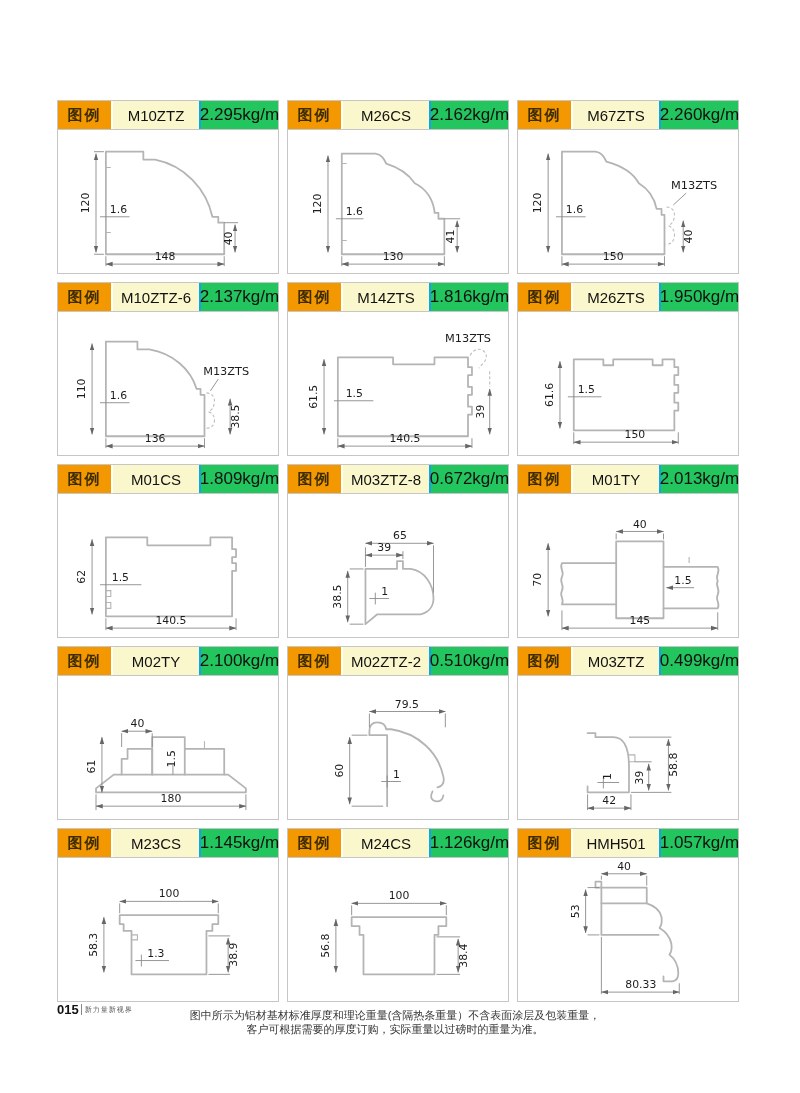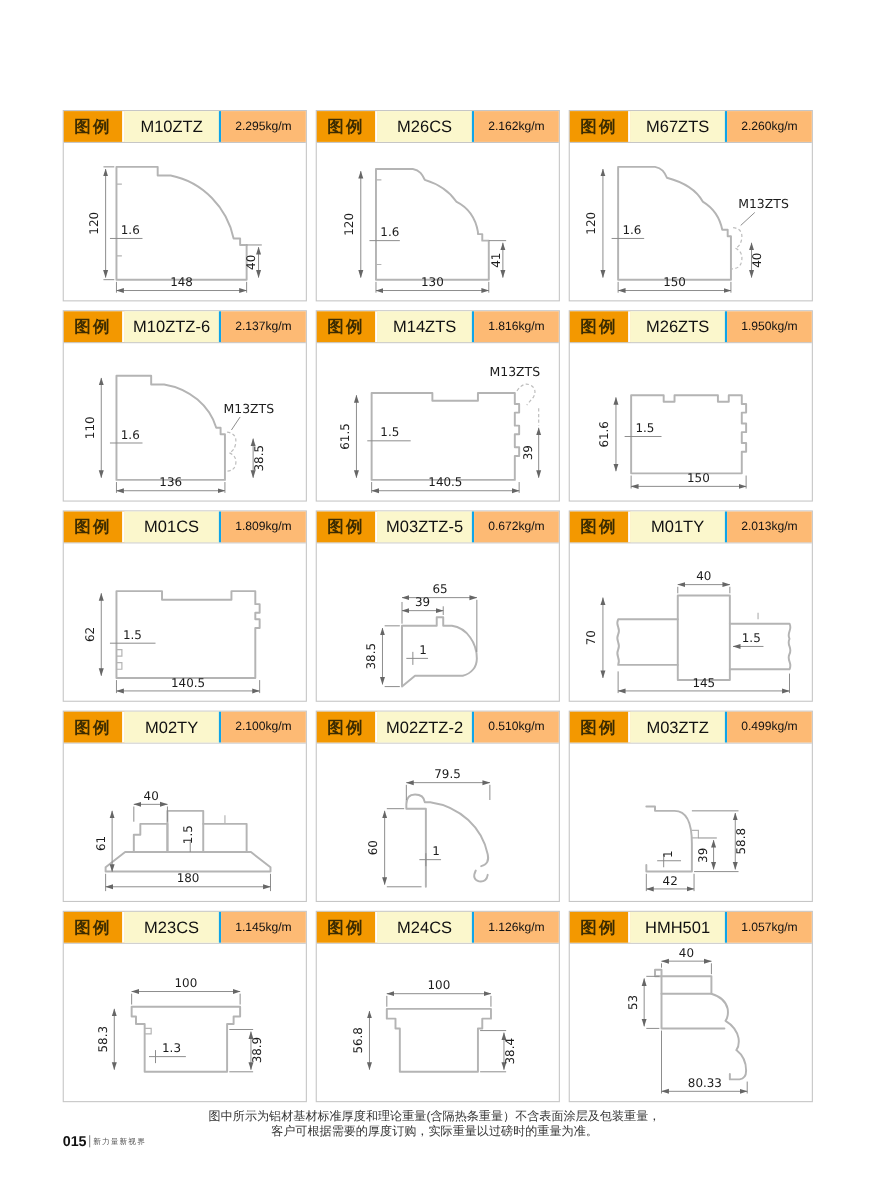--- a/index.html
+++ b/index.html
@@ -9,33 +9,33 @@
         display:grid;grid-template-columns:repeat(3,1fr);column-gap:8px;row-gap:8px;}
   .cell{border:1px solid #c6c6c6;height:174px;background:#fff;box-sizing:border-box;
         display:flex;flex-direction:column;}
   .cell-header{display:flex;height:28px;flex:0 0 28px;border-bottom:1px solid #c6c6c6;}
   .hd-legend{width:25%;background:#F39800;color:#3d2c00;font-weight:bold;font-size:15px;
              display:flex;align-items:center;justify-content:center;letter-spacing:2px;
              border-right:2px solid #fff;box-sizing:border-box;}
   .hd-model{width:40%;background:#FBF7CC;color:#111;font-size:15px;
             display:flex;align-items:center;justify-content:center;
             border-right:2px solid #0ea5e9;box-sizing:border-box;}
-  .hd-weight{width:35%;background:#fdba74;color:#111;font-size:11px;
+  .hd-weight{width:35%;background:#22c55e;color:#111;font-size:17px;
              display:flex;align-items:center;justify-content:center;}
   .cell-body{flex:1;display:flex;justify-content:center;overflow:hidden;}
   svg.draw{width:220px;height:142px;display:block;}
   .p{fill:none;stroke:#b4b4b4;stroke-width:1.8;stroke-linejoin:round;stroke-linecap:round;}
   .q{fill:none;stroke:#b4b4b4;stroke-width:1.1;}
   .d{stroke:#8a8a8a;stroke-width:0.9;fill:none;}
   .ds{stroke:#bdbdbd;stroke-width:1.1;fill:none;stroke-dasharray:3 2.2;}
   svg text{font-family:"DejaVu Sans","Liberation Sans",sans-serif;font-size:11px;fill:#1c1c1c;}
   svg text.ta{font-size:11.5px;}
   .notes{position:absolute;left:57px;top:1008px;width:676px;text-align:center;
          font-size:11px;color:#333;line-height:14px;}
-  .pagefoot{position:absolute;left:57px;top:1030px;display:flex;align-items:center;justify-content:center;}
+  .pagefoot{position:absolute;left:57px;top:1002px;display:flex;align-items:center;justify-content:center;}
   .pagenum{font-weight:bold;font-size:13px;color:#111;}
   .pagebar{width:1px;height:11px;background:#888;margin:0 3px 0 2px;}
   .tagline{font-size:7px;color:#555;letter-spacing:1px;}
 </style>
 </head>
 <body>
 
 <svg width="0" height="0" style="position:absolute">
   <defs>
     <marker id="arw" viewBox="0 0 10 10" refX="9.5" refY="5" markerWidth="8" markerHeight="8" orient="auto-start-reverse">
@@ -215,21 +215,21 @@
           <line class="d" x1="180" y1="126" x2="180" y2="138"></line>
         <line class="d" x1="48" y1="136" x2="180" y2="136" marker-start="url(#arw)" marker-end="url(#arw)"></line>
         <text x="114" y="132" text-anchor="middle">140.5</text>
       </svg>
     </div>
   </div>
 
   <div class="cell">
     <div class="cell-header">
       <div class="hd-legend">图例</div>
-      <div class="hd-model">M03ZTZ-5</div>
+      <div class="hd-model">M03ZTZ-8</div>
       <div class="hd-weight">0.672kg/m</div>
     </div>
     <div class="cell-body">
       <svg class="draw" viewBox="0 0 222 144">
         <path class="p" d="M78 132 L90 122 H134 C142 120 147 114 147 106 C147 92 138 78 124 76 H116 V68 H110 V76 H78 V132 Z"></path>
         <line class="d" x1="78" y1="54" x2="78" y2="74"></line>
           <line class="d" x1="147" y1="52" x2="147" y2="100"></line>
         <line class="d" x1="78" y1="50" x2="147" y2="50" marker-start="url(#arw)" marker-end="url(#arw)"></line>
         <text x="113" y="46" text-anchor="middle">65</text>
         <line class="d" x1="116" y1="58" x2="116" y2="66"></line>

